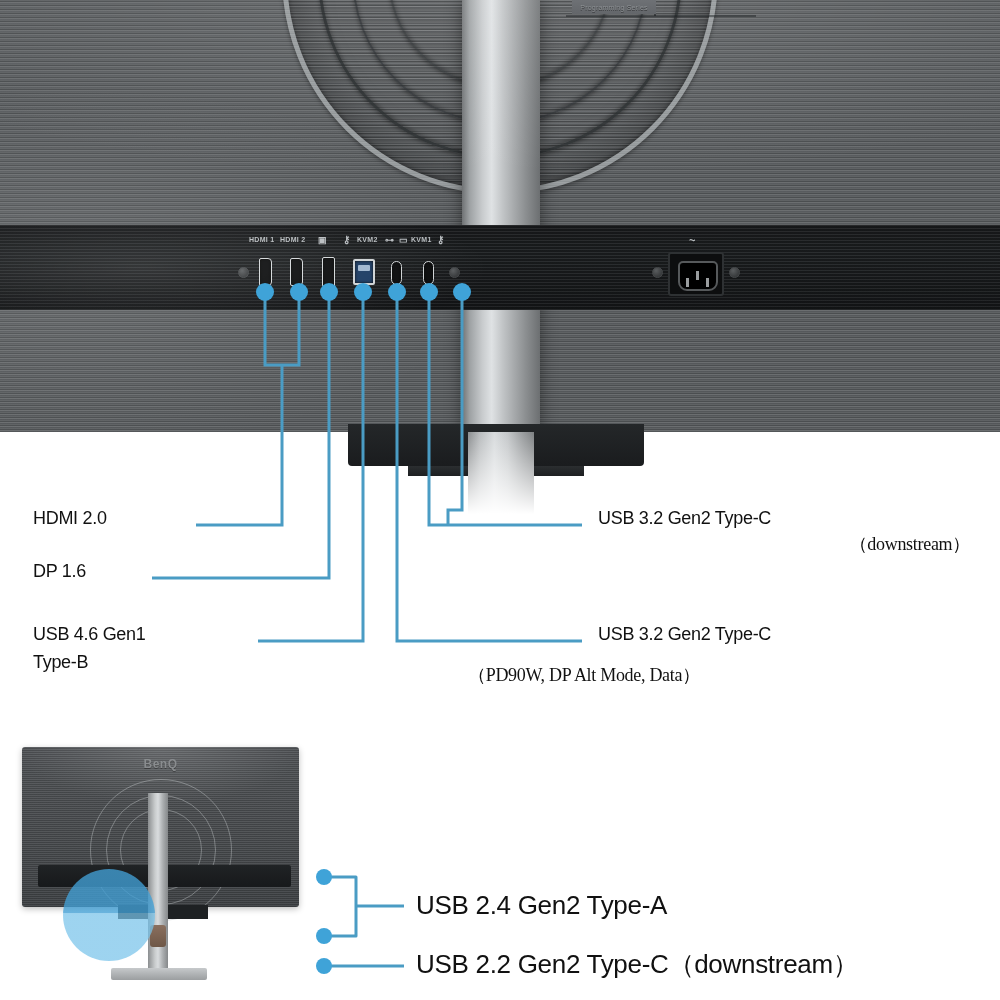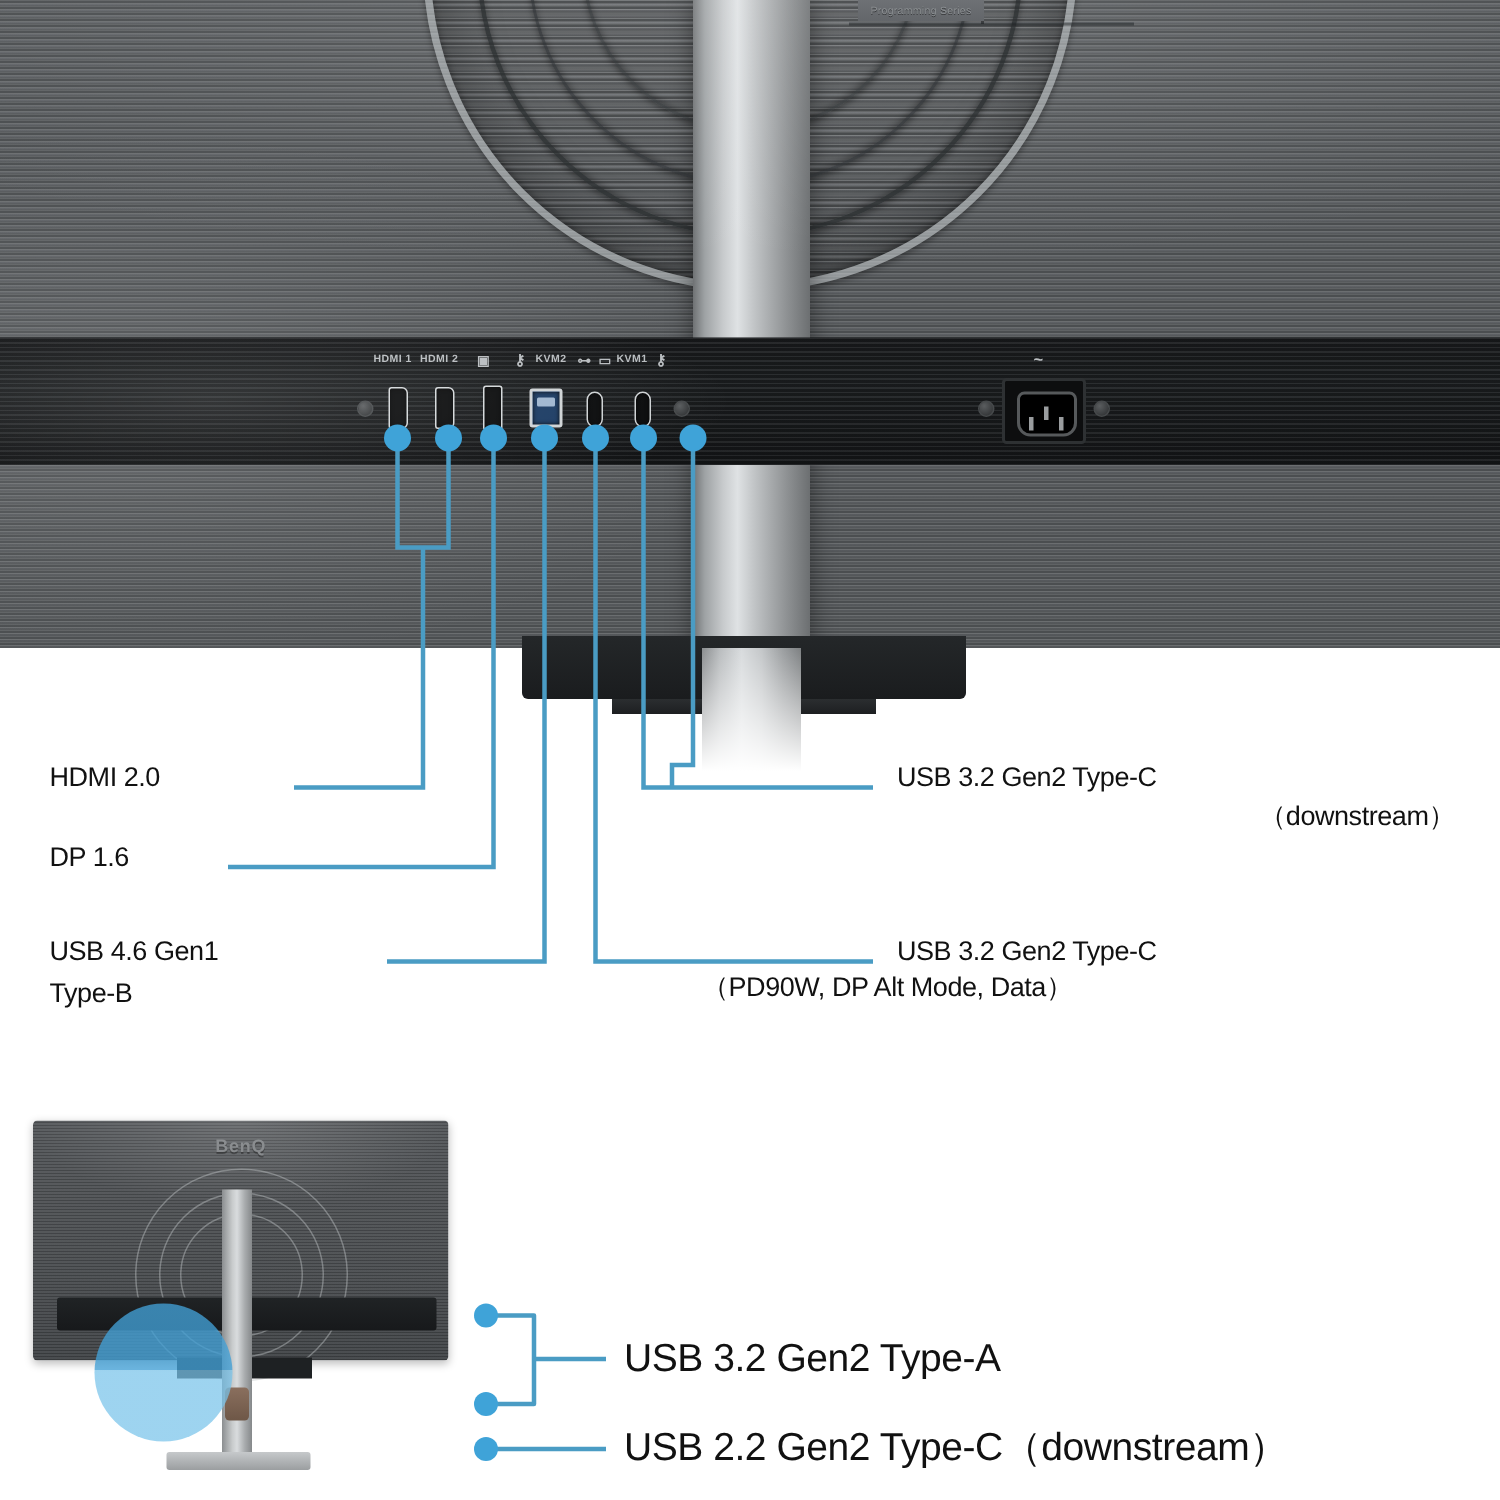--- a/index.html
+++ b/index.html
@@ -307,43 +307,43 @@
     <span>DP 1.6</span>
   </div>
 
   <div class="lbl" style="left:33px; top:625px;">
     <div>USB 4.6 Gen1</div>
     <div style="margin-top:9px;">Type-B</div>
   </div>
 
   <div class="lbl right" style="left:598px; top:509px; width:372px; text-align:left;">
     <div>USB 3.2 Gen2 Type-C</div>
-    <div style="text-align:right; margin-top:7px;">（downstream）</div>
+    <div style="text-align:right; margin-top:7px;font-family:Liberation Serif, serif;">（downstream）</div>
   </div>
 
   <div class="lbl" style="left:598px; top:625px; width:372px;">
     <div>USB 3.2 Gen2 Type-C</div>
-    <div style="margin-left:-130px; margin-top:5px;">（PD90W, DP Alt Mode, Data）</div>
+    <div style="margin-left:-130px; margin-top:22px;font-family:Liberation Serif, serif;">（PD90W, DP Alt Mode, Data）</div>
   </div>
 
   <div class="monitor-bottom">
     <div class="mb-panel">
       <div class="mb-logo">BenQ</div>
       <div class="mb-ring" style="left:68px; top:32px; width:142px; height:142px;"></div>
       <div class="mb-ring" style="left:84px; top:48px; width:110px; height:110px;"></div>
       <div class="mb-ring" style="left:98px; top:62px; width:82px; height:82px;"></div>
       <div class="mb-io"></div>
     </div>
     <div class="mb-chin"></div>
     <div class="mb-col"></div>
     <div class="mb-cablehole"></div>
     <div class="mb-base"></div>
   </div>
   <div class="highlight-circle"></div>
 
   <div class="lbl small" style="left:416px; top:891px;">
-    <span>USB 3.2 Gen2 Type-A</span>
+    <span>USB 2.4 Gen2 Type-A</span>
   </div>
   <div class="lbl small" style="left:416px; top:950px;">
     <span>USB 2.2 Gen2 Type-C（downstream）</span>
   </div>
 
 </div>
 
 </body></html>

